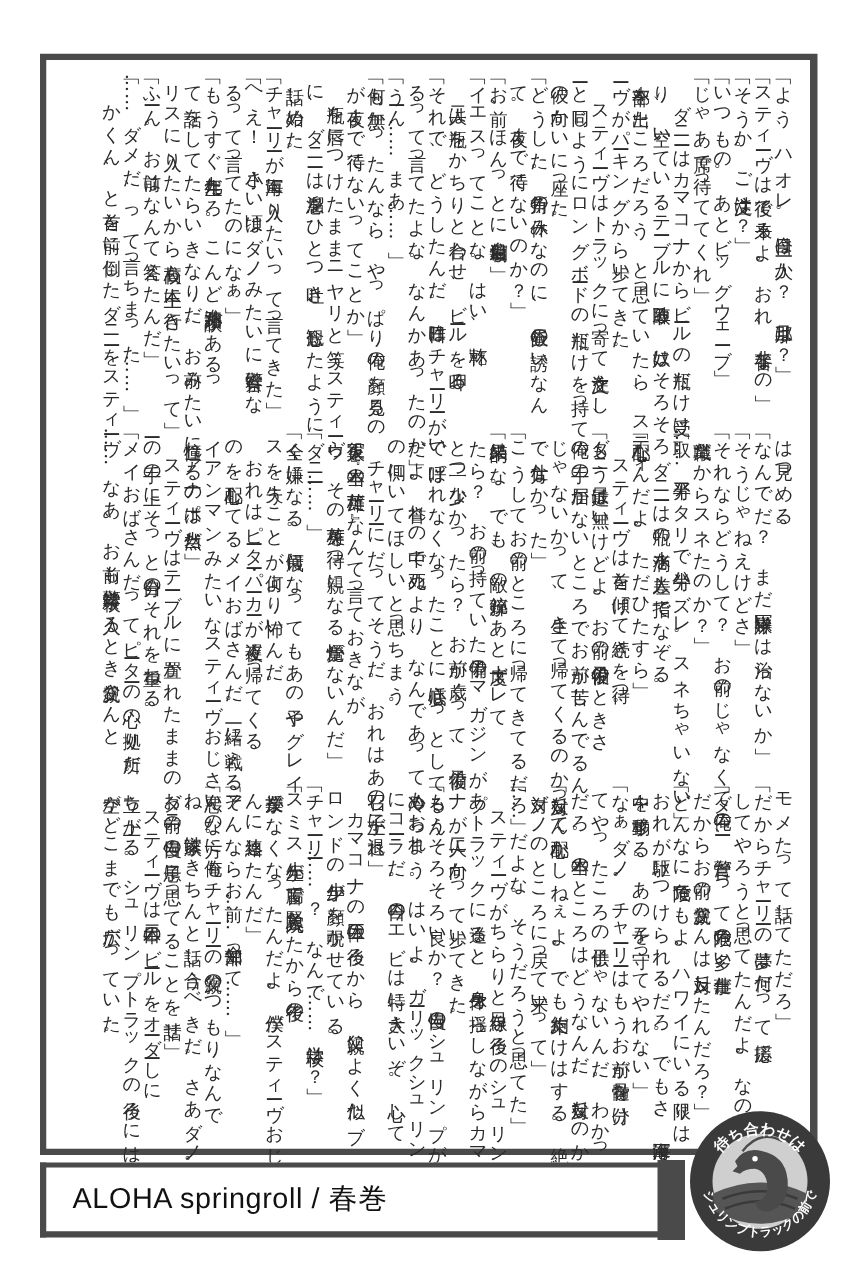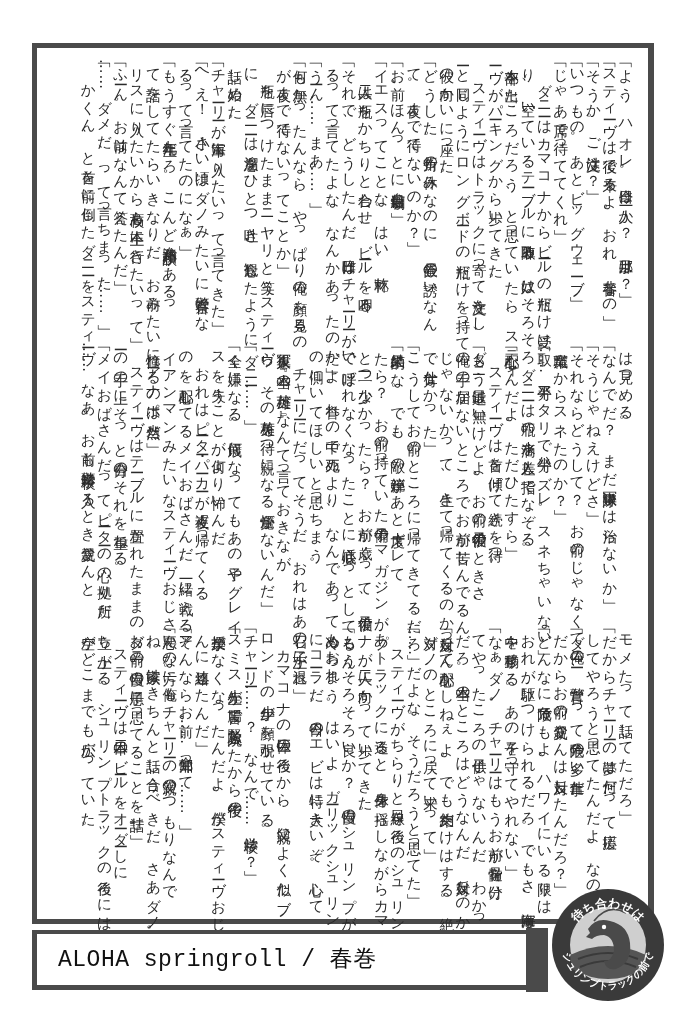--- a/index.html
+++ b/index.html
@@ -4,21 +4,21 @@
 <style>
   html,body{margin:0;padding:0;background:#ffffff;}
   body{width:692px;height:1024px;position:relative;overflow:hidden;font-family:"DejaVu Serif","Liberation Serif",serif;color:#222;}
   .frame{position:absolute;left:32px;top:43px;width:622px;height:881px;border:5px solid #4a4a4a;border-right-width:6px;box-sizing:border-box;background:#fff;}
   .text-block{position:absolute;writing-mode:vertical-rl;font-size:14.6px;line-height:16.3px;letter-spacing:0.95px;color:#2a2a2a;}
   .col{display:block;white-space:pre;}
   #block-1{right:58px;top:58px;height:270px;}
   #block-2{right:58px;top:342px;height:270px;}
   #block-3{right:58px;top:624px;height:275px;}
   .footer-box{position:absolute;left:32px;top:930px;width:500px;height:60px;border:5px solid #4a4a4a;border-top-width:4px;border-right:none;box-sizing:border-box;background:#fff;}
-  .footer-title{position:absolute;left:58px;top:943px;font-family:Liberation Mono, monospace;font-size:23px;color:#111;letter-spacing:0.5px;}
+  .footer-title{position:absolute;left:58px;top:943px;font-family:Liberation Sans, sans-serif;font-size:23px;color:#111;letter-spacing:0.5px;}
   .footer-notch{position:absolute;left:526px;top:928px;width:22px;height:64px;background:#4a4a4a;border-radius:0 0 0 0;}
   .badge{position:absolute;left:548px;top:885px;width:120px;height:120px;}
 </style>
 </head>
 <body>
 
 <div class="frame"></div>
 
 <div class="text-block" id="block-1">
     <span class="col">「よう、ハオレ。今日は一人か？　旦那は？」</span>

